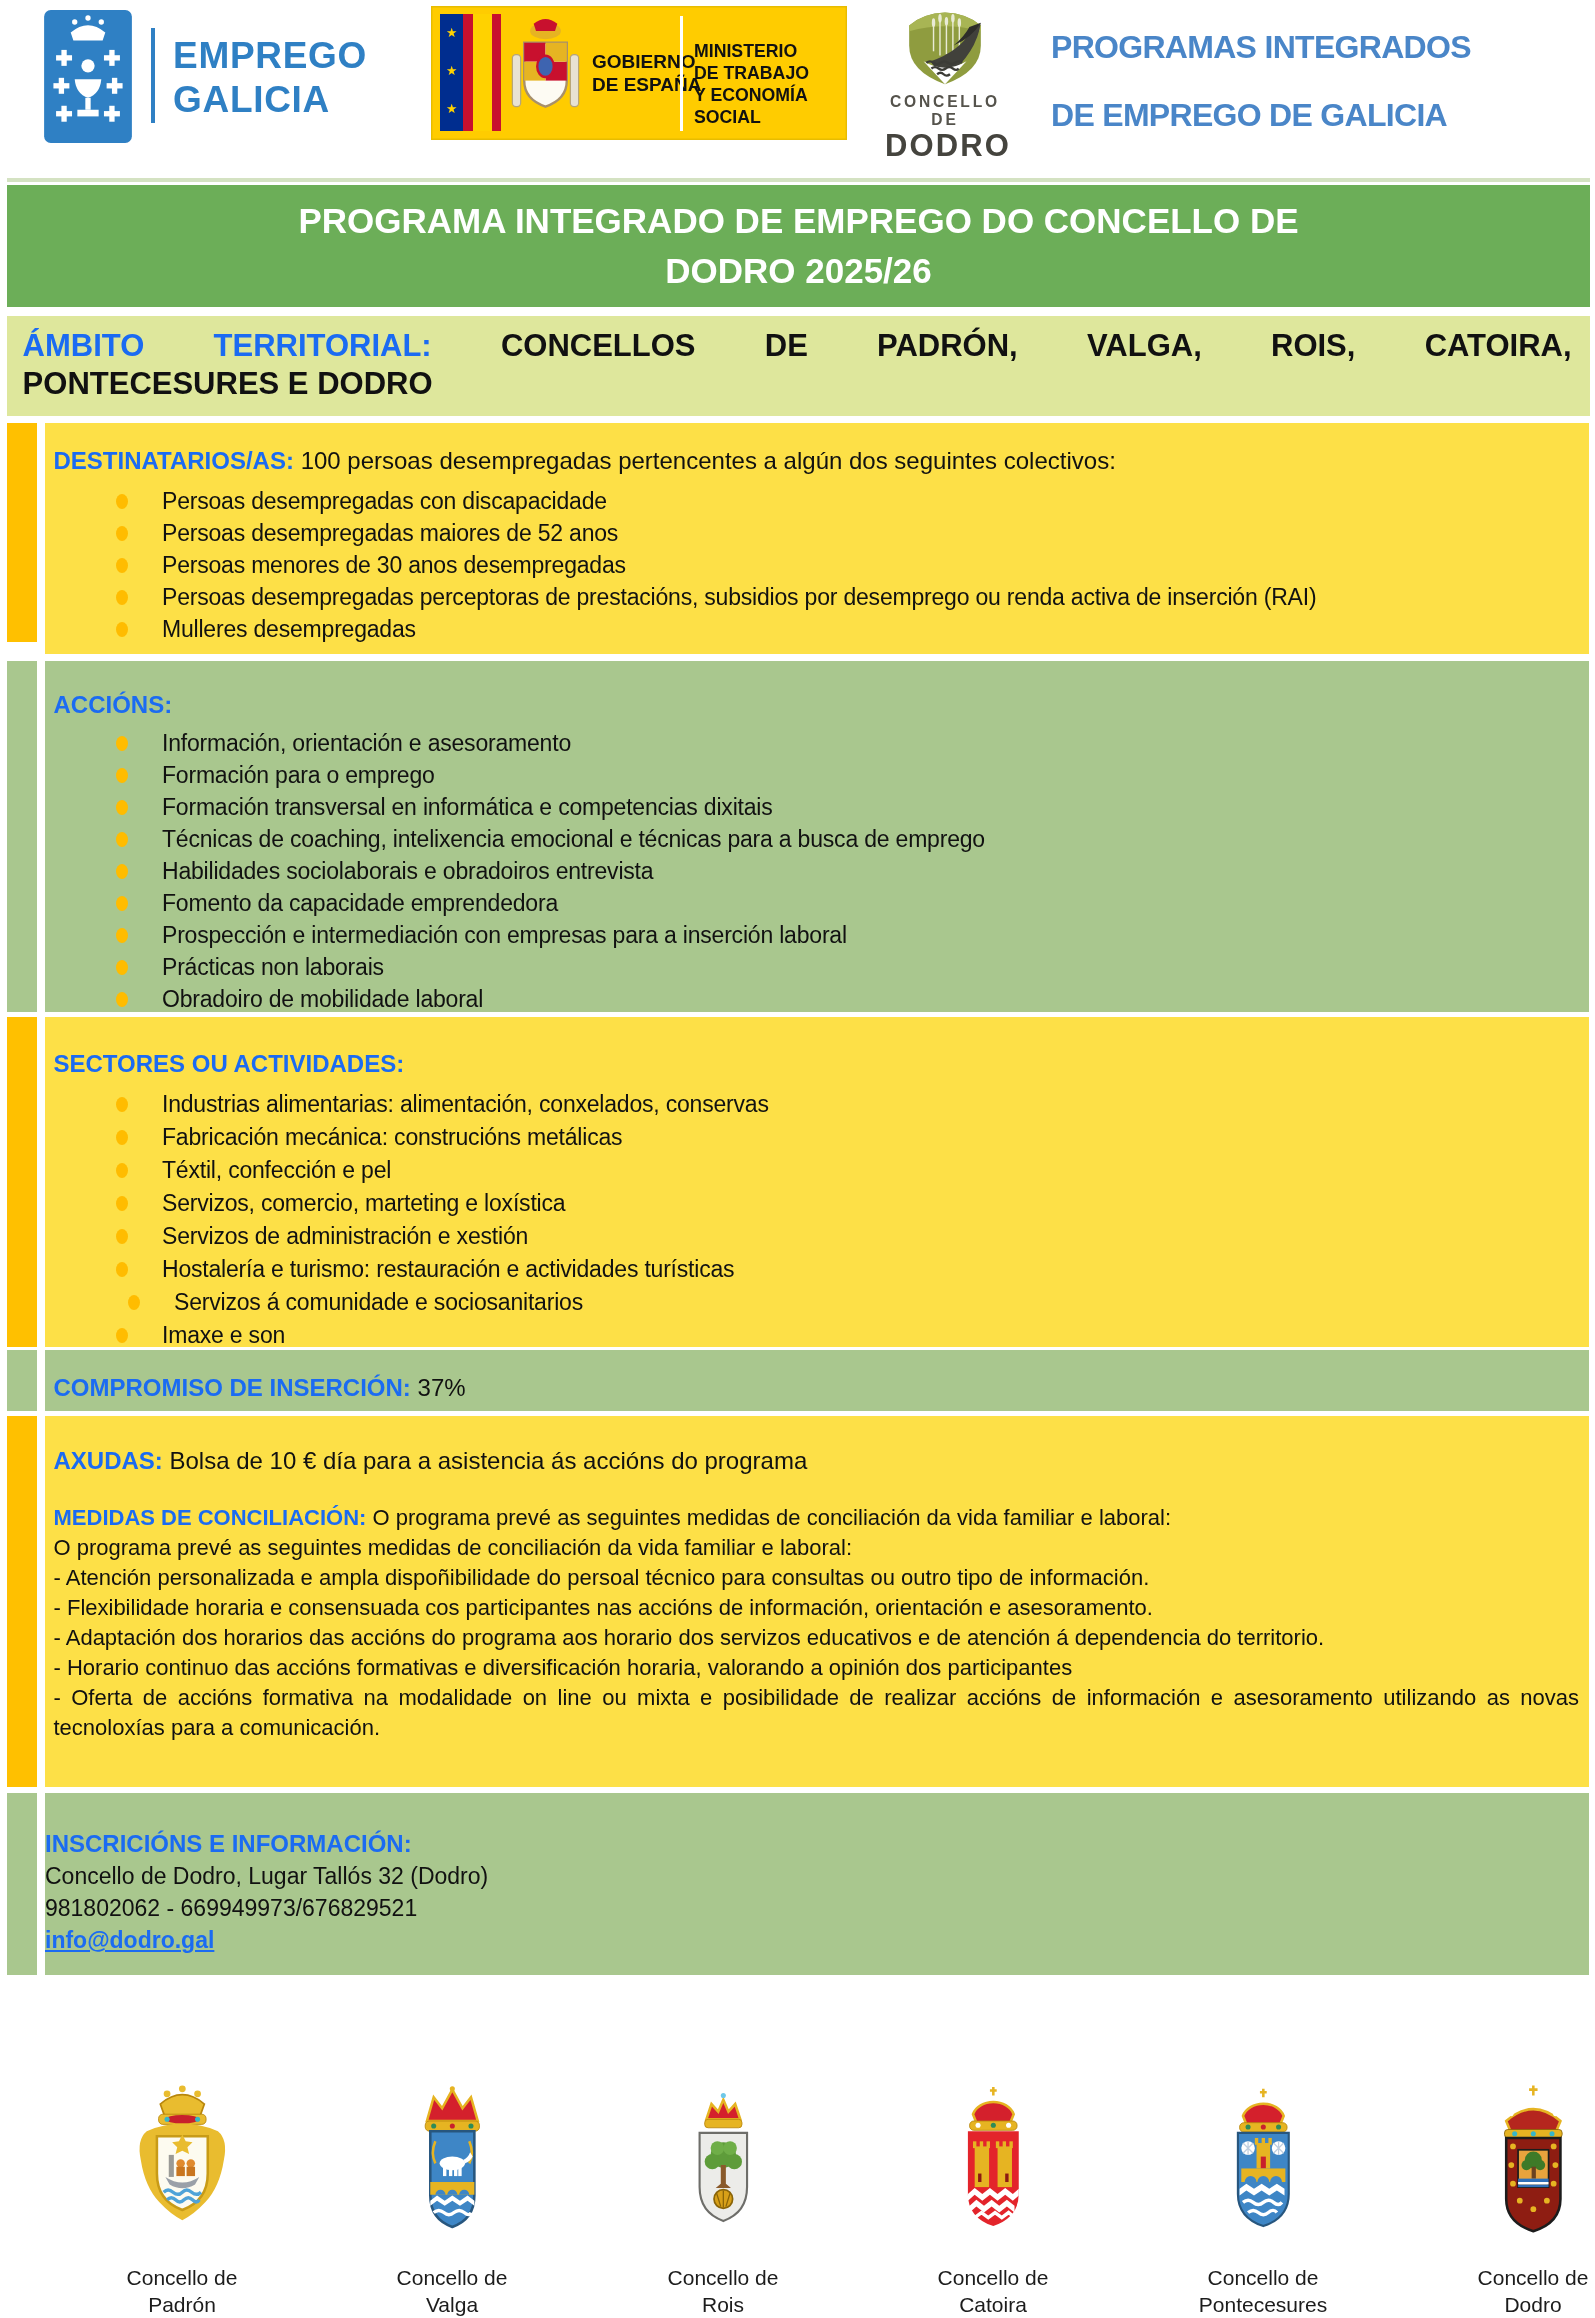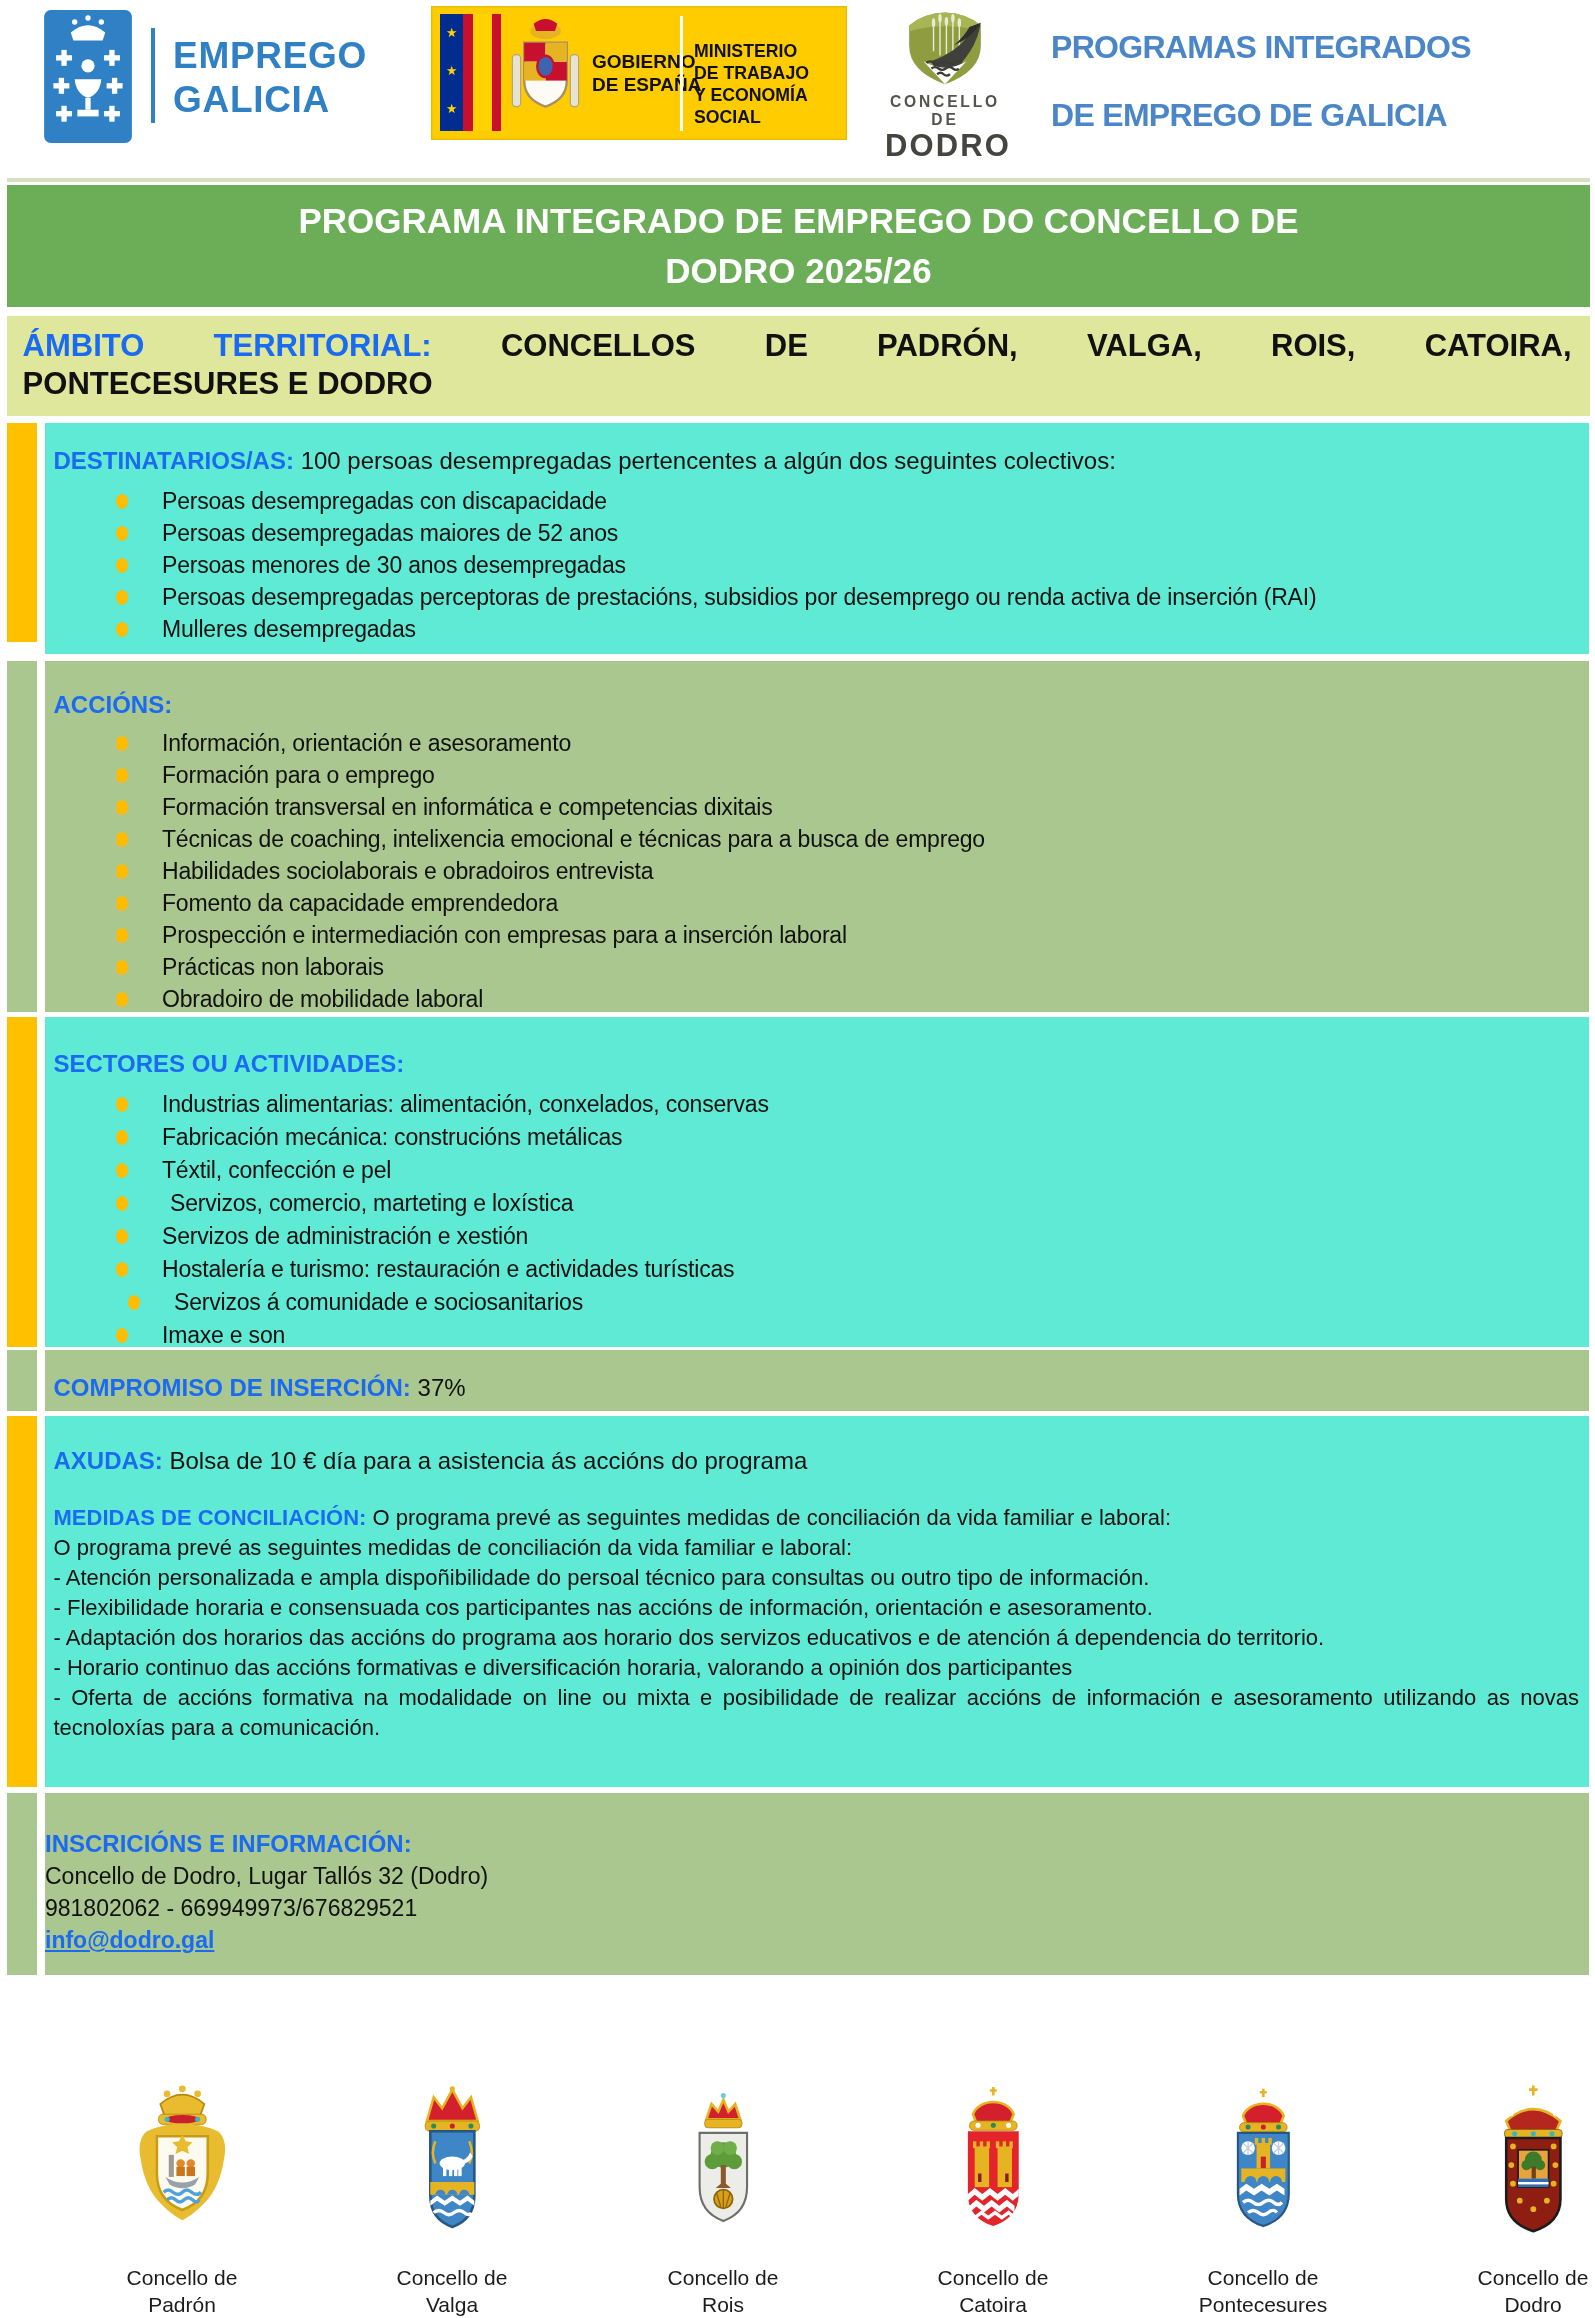--- a/index.html
+++ b/index.html
@@ -38,21 +38,21 @@
                box-sizing:border-box;letter-spacing:0px;}
   .ambito-block{position:absolute;left:7px;top:316px;width:1583px;height:100px;background:#DEE79C;
                 box-sizing:border-box;padding:11.3px 18.4px 0 15.6px;font-size:31px;font-weight:bold;line-height:38px;}
   .ambito-l1{text-align:justify;text-align-last:justify;}
   .blue{color:#1B6BF2;}
   
   .bar{position:absolute;left:7px;width:30px;}
   .panel{position:absolute;left:45px;width:1544px;box-sizing:border-box;}
   .bar.orange{background:#FFC000;}
   .bar.green{background:#A9C78E;}
-  .panel.pale{background:#5eead4;}
+  .panel.pale{background:#fde047;}
   .panel.green{background:#A9C78E;}
   .sec-head{font-size:24px;line-height:28px;padding-left:8.5px;}
   .sec-head .lbl{font-weight:bold;color:#1B6BF2;}
   .bullets{margin-top:10px;}
   .bullet-row{display:flex;align-items:center;height:32px;padding-left:71px;font-size:23px;letter-spacing:-0.2px;}
   .dot{flex:0 0 auto;width:12px;height:15px;border-radius:50%;background:#FFBC00;margin-right:34px;}
   .btxt{white-space:nowrap;}
   
   .comp-line{padding:24px 0 0 8.5px;font-size:24px;}
   
@@ -300,21 +300,21 @@
         <div class="bullet-row" style="height:33px;">
           <span class="dot"></span>
           <span class="btxt">Fabricación mecánica: construcións metálicas</span>
         </div>
 
         <div class="bullet-row" style="height:33px;">
           <span class="dot"></span>
           <span class="btxt">Téxtil, confección e pel</span>
         </div>
 
-        <div class="bullet-row" style="height:33px;gap:8px;">
+        <div class="bullet-row" style="height:33px;">
           <span class="dot"></span>
           <span class="btxt">Servizos, comercio, marteting e loxística</span>
         </div>
 
         <div class="bullet-row" style="height:33px;">
           <span class="dot"></span>
           <span class="btxt">Servizos de administración e xestión</span>
         </div>
 
         <div class="bullet-row" style="height:33px;">

